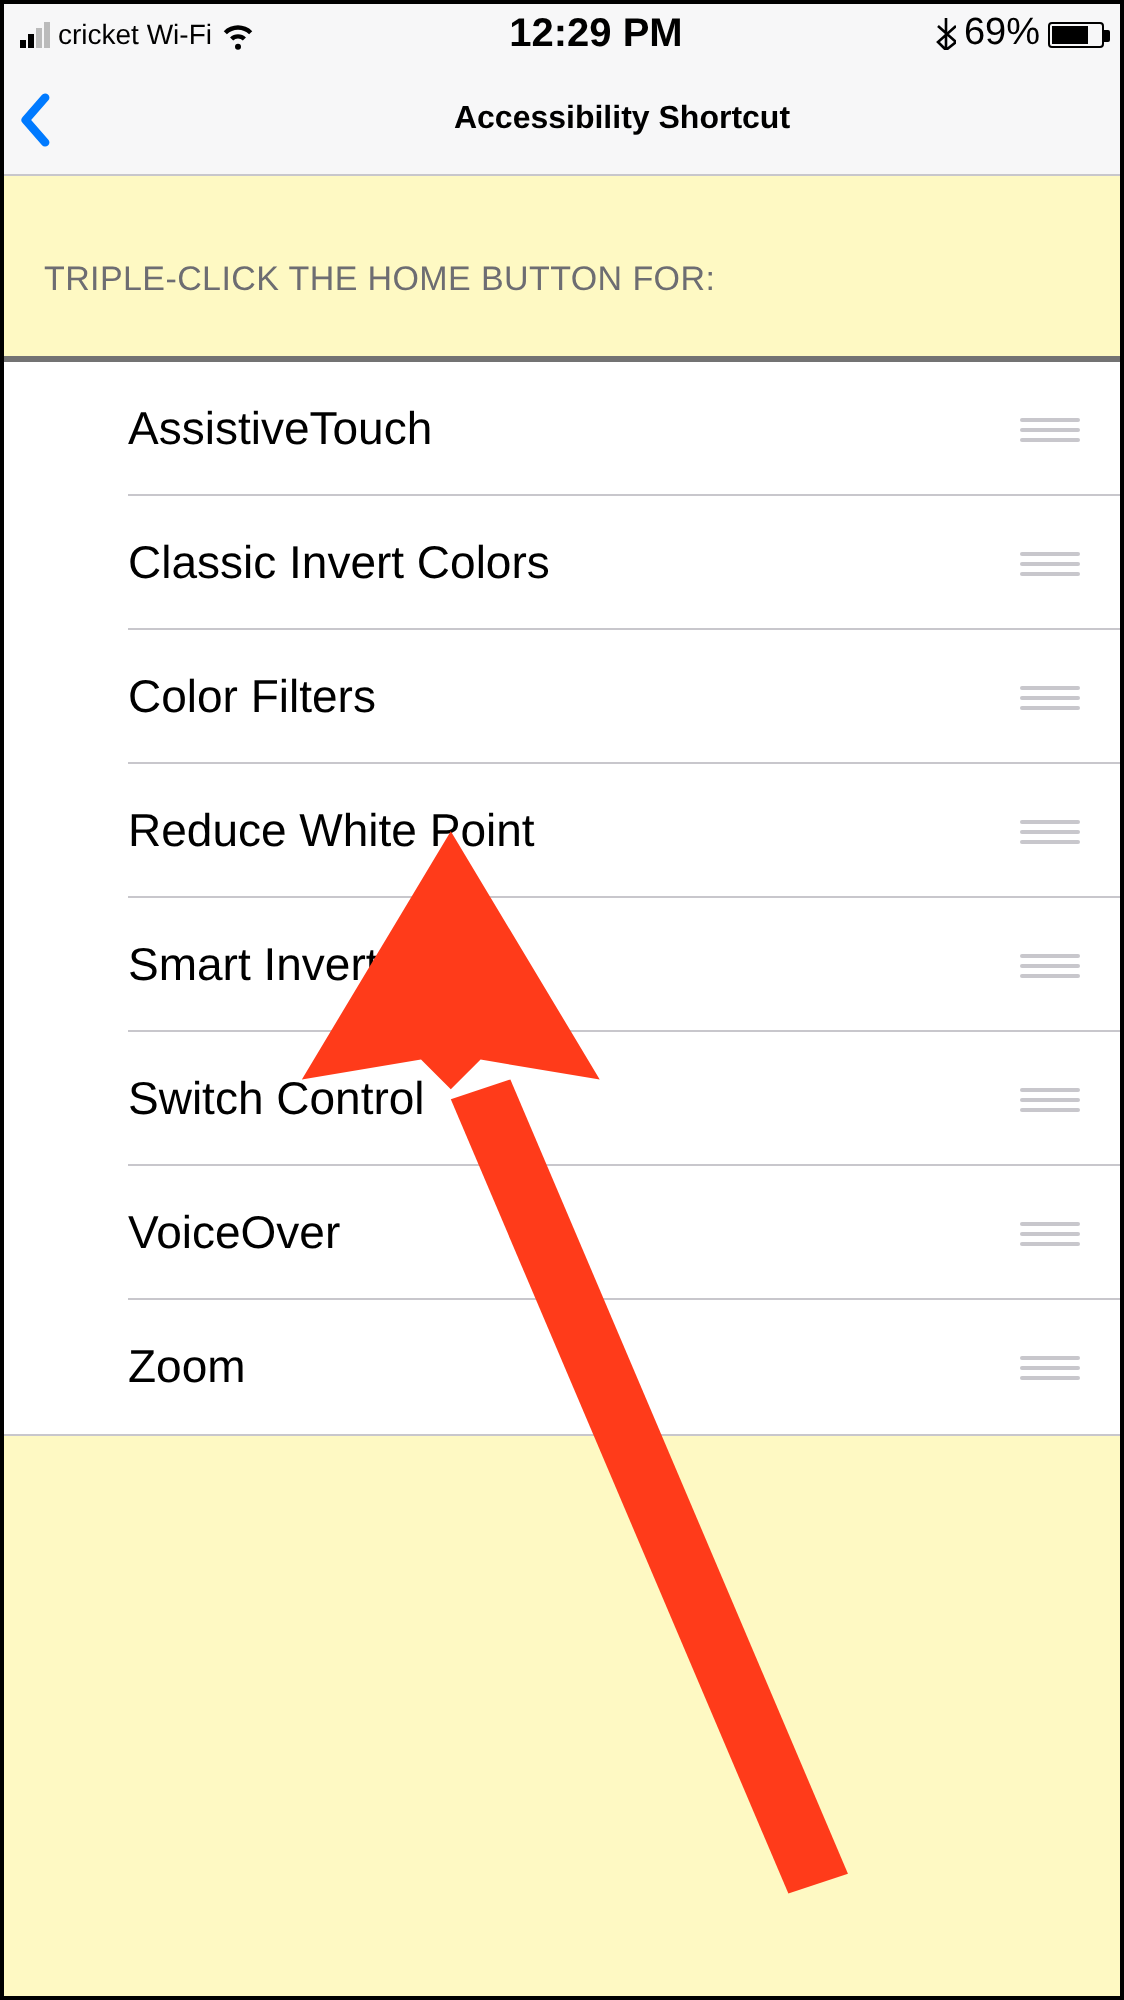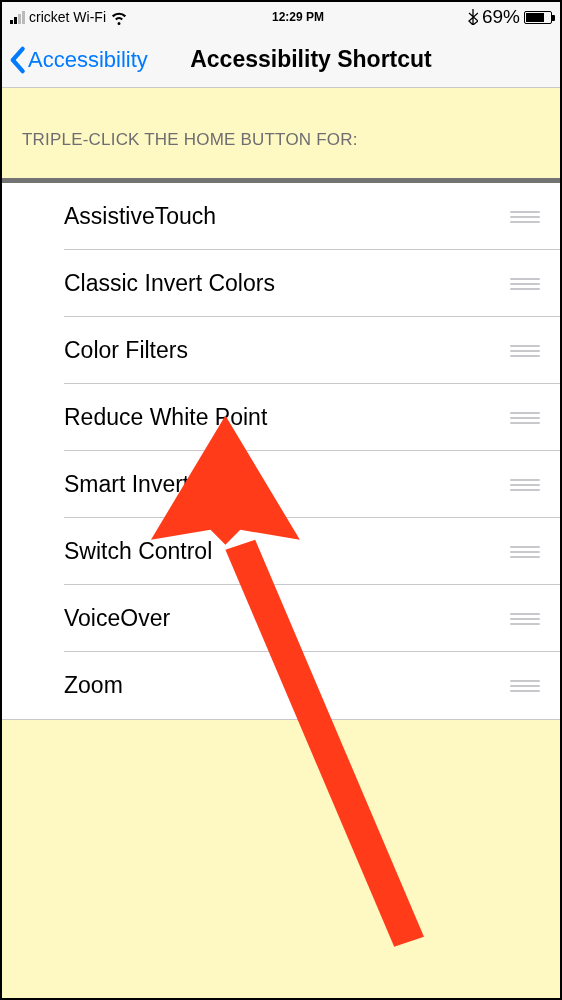--- a/index.html
+++ b/index.html
@@ -37,21 +37,21 @@
   .signal-bars span {
     display:inline-block; width:3px; background:#000;
   }
   .signal-bars span.dim { background:#bbb; }
   .signal-bars span:nth-child(1){height:4px}
   .signal-bars span:nth-child(2){height:7px}
   .signal-bars span:nth-child(3){height:10px}
   .signal-bars span:nth-child(4){height:13px}
   .carrier { font-size:14px; }
   .wifi-icon svg { width:18px; height:18px; display:block; }
-  .clock { font-weight:600; font-size:12px; }
+  .clock { font-weight:600; font-size:20px; }
   .bt-icon svg { width:10px; height:16px; display:block; }
   .batt-pct { font-size:19px; }
   .batt-icon {
     width:28px; height:13px; border:1px solid #000; border-radius:2px;
     position:relative; display:inline-block;
   }
   .batt-icon::after {
     content:""; position:absolute; right:-4px; top:3px; width:3px; height:6px;
     background:#000; border-radius:0 1px 1px 0;
   }
@@ -66,34 +66,34 @@
     position:relative;
   }
   .back-btn {
     display:flex; align-items:center; gap:2px;
     color:#007aff; font-size:22px; padding-left:6px;
     cursor:pointer;
   }
   .back-btn svg { width:18px; height:28px; }
   .nav-title {
     position:absolute; left:0; right:0; text-align:center;
-    font-size:23px; font-weight:600; color:#000;
+    font-size:16px; font-weight:600; color:#000;
     pointer-events:none;
   }
   .nav-title-inner { display:inline-block; margin-left:60px; }
   
   .section-header {
     padding: 42px 20px 28px 20px;
     font-size:17px;
     color:#6d6d72;
     letter-spacing:0.2px;
   }
   .list {
     background:#fff;
-    border-top:5px solid #737373;
+    border-top:3px solid #737373;
     border-bottom:1px solid #c8c7cc;
   }
   .row {
     display:flex; align-items:center;
     height:67px;
     padding-left:62px;
     padding-right:20px;
     position:relative;
   }
   .row:not(:last-child)::after {
@@ -148,21 +148,20 @@
         <span class="batt-fill" style="width:69%"></span>
       </span>
     </div>
   </div>
 
   <div class="nav">
     <div class="back-btn">
       <svg viewBox="0 0 12 20">
           <path fill="none" stroke="#007aff" stroke-width="3" stroke-linecap="round" stroke-linejoin="round" d="M10 2 3 10l7 8"></path>
         </svg>
-      <span>Accessibility</span>
     </div>
     <div class="nav-title">
       <span class="nav-title-inner">Accessibility Shortcut</span>
     </div>
   </div>
 
   <div class="section-header">TRIPLE-CLICK THE HOME BUTTON FOR:</div>
 
   <div class="list">
     <div class="row">

